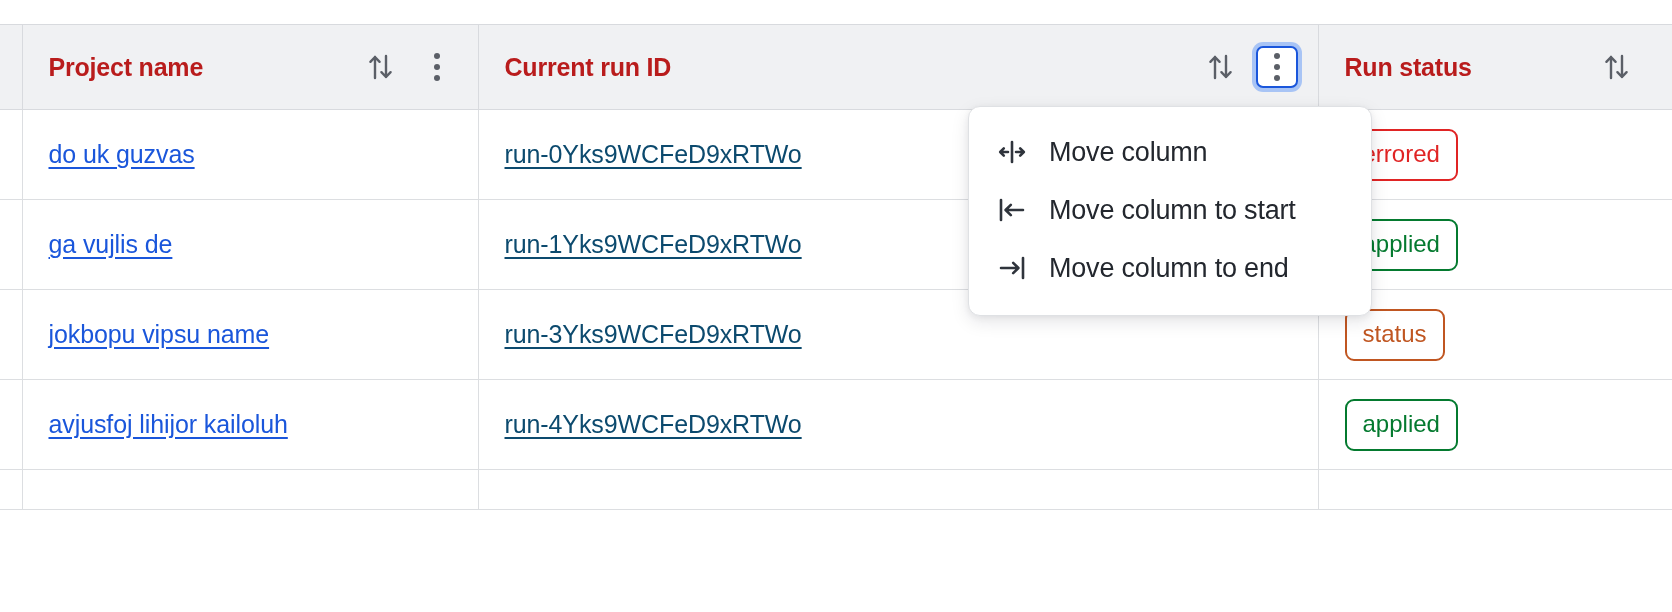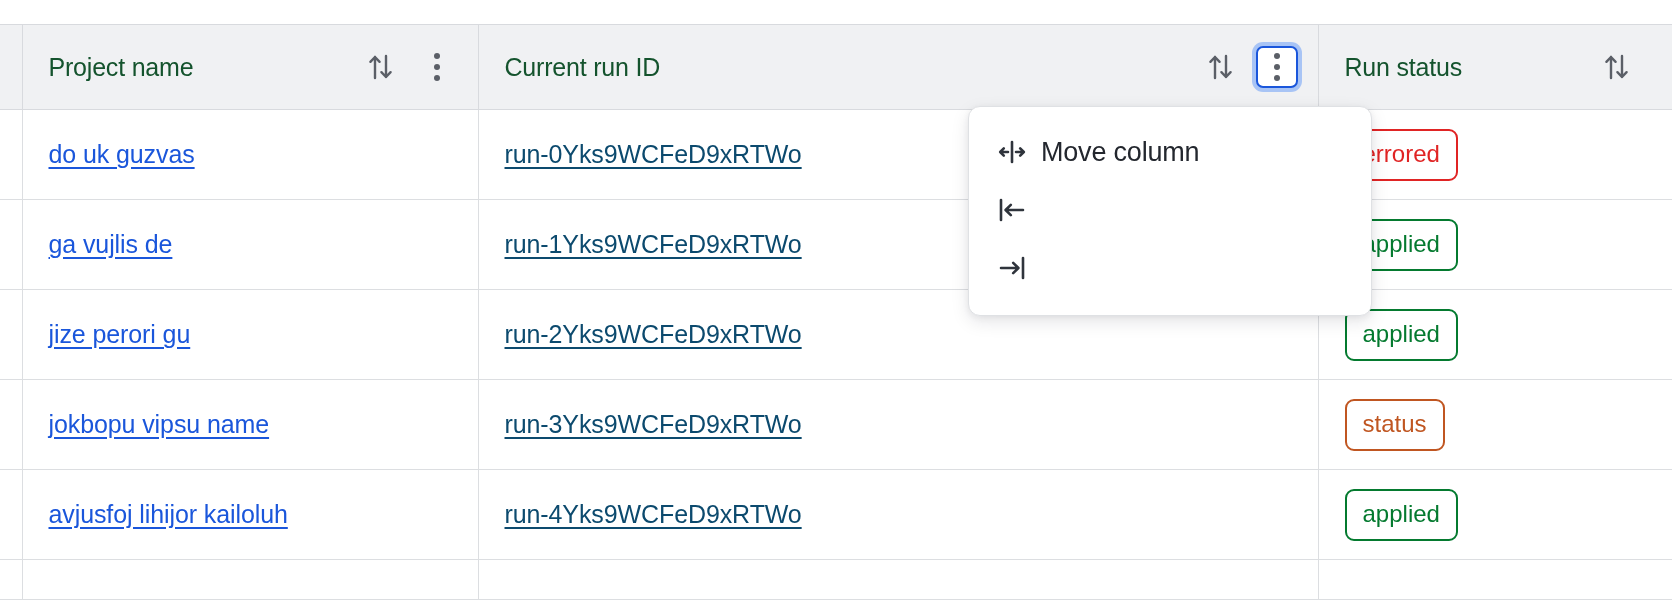--- a/index.html
+++ b/index.html
@@ -62,22 +62,22 @@
   .th-inner {
     display: flex;
     align-items: center;
     height: 84px;
     padding: 0 20px 0 26px;
     box-sizing: border-box;
     gap: 0;
   }
   .th-label {
     font-size: 25px;
-    font-weight: 400;
-    color: #14532d;
+    font-weight: 700;
+    color: #b91c1c;
     letter-spacing: -0.2px;
     white-space: nowrap;
   }
   .th-spacer { flex: 1 1 auto; min-width: 18px; }
 
   .icon-btn {
     display: inline-flex;
     align-items: center;
     justify-content: center;
     width: 42px;
@@ -156,21 +156,21 @@
     border: 1px solid #dfe1e4;
     border-radius: 12px;
     box-shadow: 0 6px 18px rgba(16, 24, 40, 0.10), 0 2px 6px rgba(16, 24, 40, 0.06);
     padding: 16px 0 18px;
     box-sizing: border-box;
     z-index: 40;
   }
   .menu-item {
     display: flex;
     align-items: center;
-    gap: 12px;
+    gap: 20px;
     padding: 12px 22px 12px 26px;
     cursor: pointer;
     user-select: none;
     text-align: center;
   }
   .menu-icon {
     flex: 0 0 auto;
     width: 34px;
     height: 34px;
     display: inline-flex;
@@ -264,26 +264,20 @@
           <tr>
             <td class="gutter-cell"></td>
             <td><a class="cell-link project-link" href="#">do uk guzvas</a></td>
             <td><a class="cell-link runid-link" href="#">run-0Yks9WCFeD9xRTWo</a></td>
             <td><span class="badge errored">errored</span></td>
           </tr>
           <tr>
             <td class="gutter-cell"></td>
             <td><a class="cell-link project-link" href="#">ga vujlis de</a></td>
             <td><a class="cell-link runid-link" href="#">run-1Yks9WCFeD9xRTWo</a></td>
-            <td><span class="badge applied">applied</span></td>
-          </tr>
-          <tr>
-            <td class="gutter-cell"></td>
-            <td><a class="cell-link project-link" href="#">jize perori gu</a></td>
-            <td><a class="cell-link runid-link" href="#">run-2Yks9WCFeD9xRTWo</a></td>
             <td><span class="badge applied">applied</span></td>
           </tr>
           <tr>
             <td class="gutter-cell"></td>
             <td><a class="cell-link project-link" href="#">jokbopu vipsu name</a></td>
             <td><a class="cell-link runid-link" href="#">run-3Yks9WCFeD9xRTWo</a></td>
             <td><span class="badge planned">status</span></td>
           </tr>
           <tr>
             <td class="gutter-cell"></td>
@@ -314,26 +308,28 @@
       <span class="menu-label">Move column</span>
     </div>
 
     <div class="menu-item">
       <span class="menu-icon">
         <svg width="30" height="26" viewBox="0 0 30 26" fill="none">
           <path d="M4 3 V23" stroke="#2f343c" stroke-width="2.6" stroke-linecap="round"></path>
           <path d="M26 13 H9 M13.8 7.8 L8.6 13 L13.8 18.2" stroke="#2f343c" stroke-width="2.6" stroke-linecap="round" stroke-linejoin="round"></path>
         </svg>
       </span>
+      <span class="menu-label">Move column to start</span>
     </div>
 
     <div class="menu-item">
       <span class="menu-icon">
         <svg width="30" height="26" viewBox="0 0 30 26" fill="none">
           <path d="M26 3 V23" stroke="#2f343c" stroke-width="2.6" stroke-linecap="round"></path>
           <path d="M4 13 H21 M16.2 7.8 L21.4 13 L16.2 18.2" stroke="#2f343c" stroke-width="2.6" stroke-linecap="round" stroke-linejoin="round"></path>
         </svg>
       </span>
+      <span class="menu-label">Move column to end</span>
     </div>
 
   </div>
 
 </div>
 
 </body></html>

